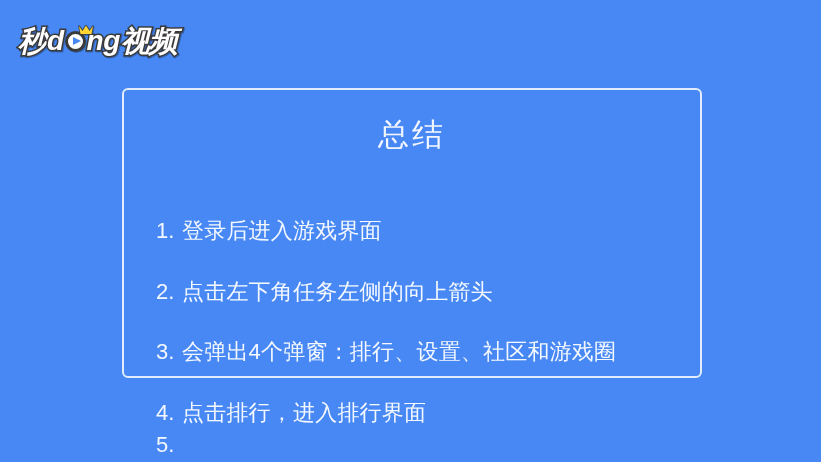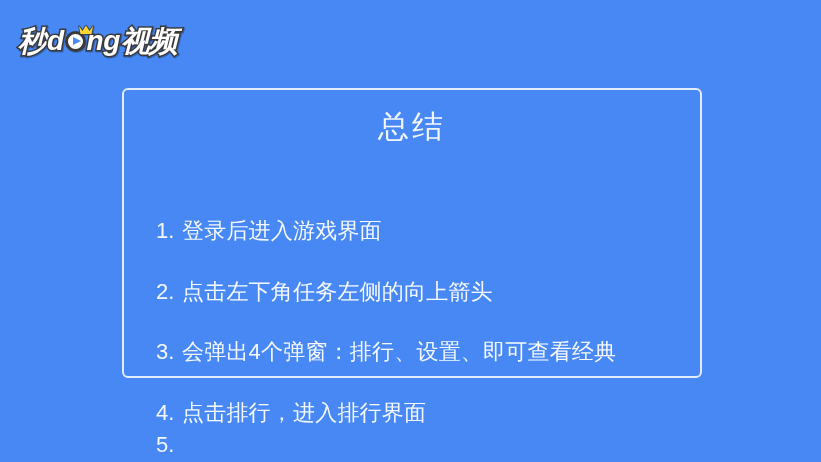--- a/index.html
+++ b/index.html
@@ -91,21 +91,21 @@
     top: 88px;
     width: 580px;
     height: 290px;
     box-sizing: border-box;
     border: 2px solid #e2ecfd;
     border-radius: 6px;
   }
 
   .card-title {
     margin: 0;
-    padding-top: 18px;
+    padding-top: 26px;
     text-align: center;
     font-size: 31px;
     font-weight: normal;
     color: #f2f6ff;
     letter-spacing: 3px;
     line-height: 1.2;
   }
 
   .steps {
     list-style: none;
@@ -157,21 +157,21 @@
     <li class="step">
       <span class="step-num">1.</span>
       <span class="step-text">登录后进入游戏界面</span>
     </li>
     <li class="step">
       <span class="step-num">2.</span>
       <span class="step-text">点击左下角任务左侧的向上箭头</span>
     </li>
     <li class="step">
       <span class="step-num">3.</span>
-      <span class="step-text">会弹出4个弹窗：排行、设置、即可查看经典</span>
+      <span class="step-text">会弹出4个弹窗：排行、设置、社区和游戏圈</span>
     </li>
     <li class="step">
       <span class="step-num">4.</span>
       <span class="step-text">点击排行，进入排行界面</span>
     </li>
     <li class="step">
       <span class="step-num">5.</span>
     </li>
   </ul>
 </section>

